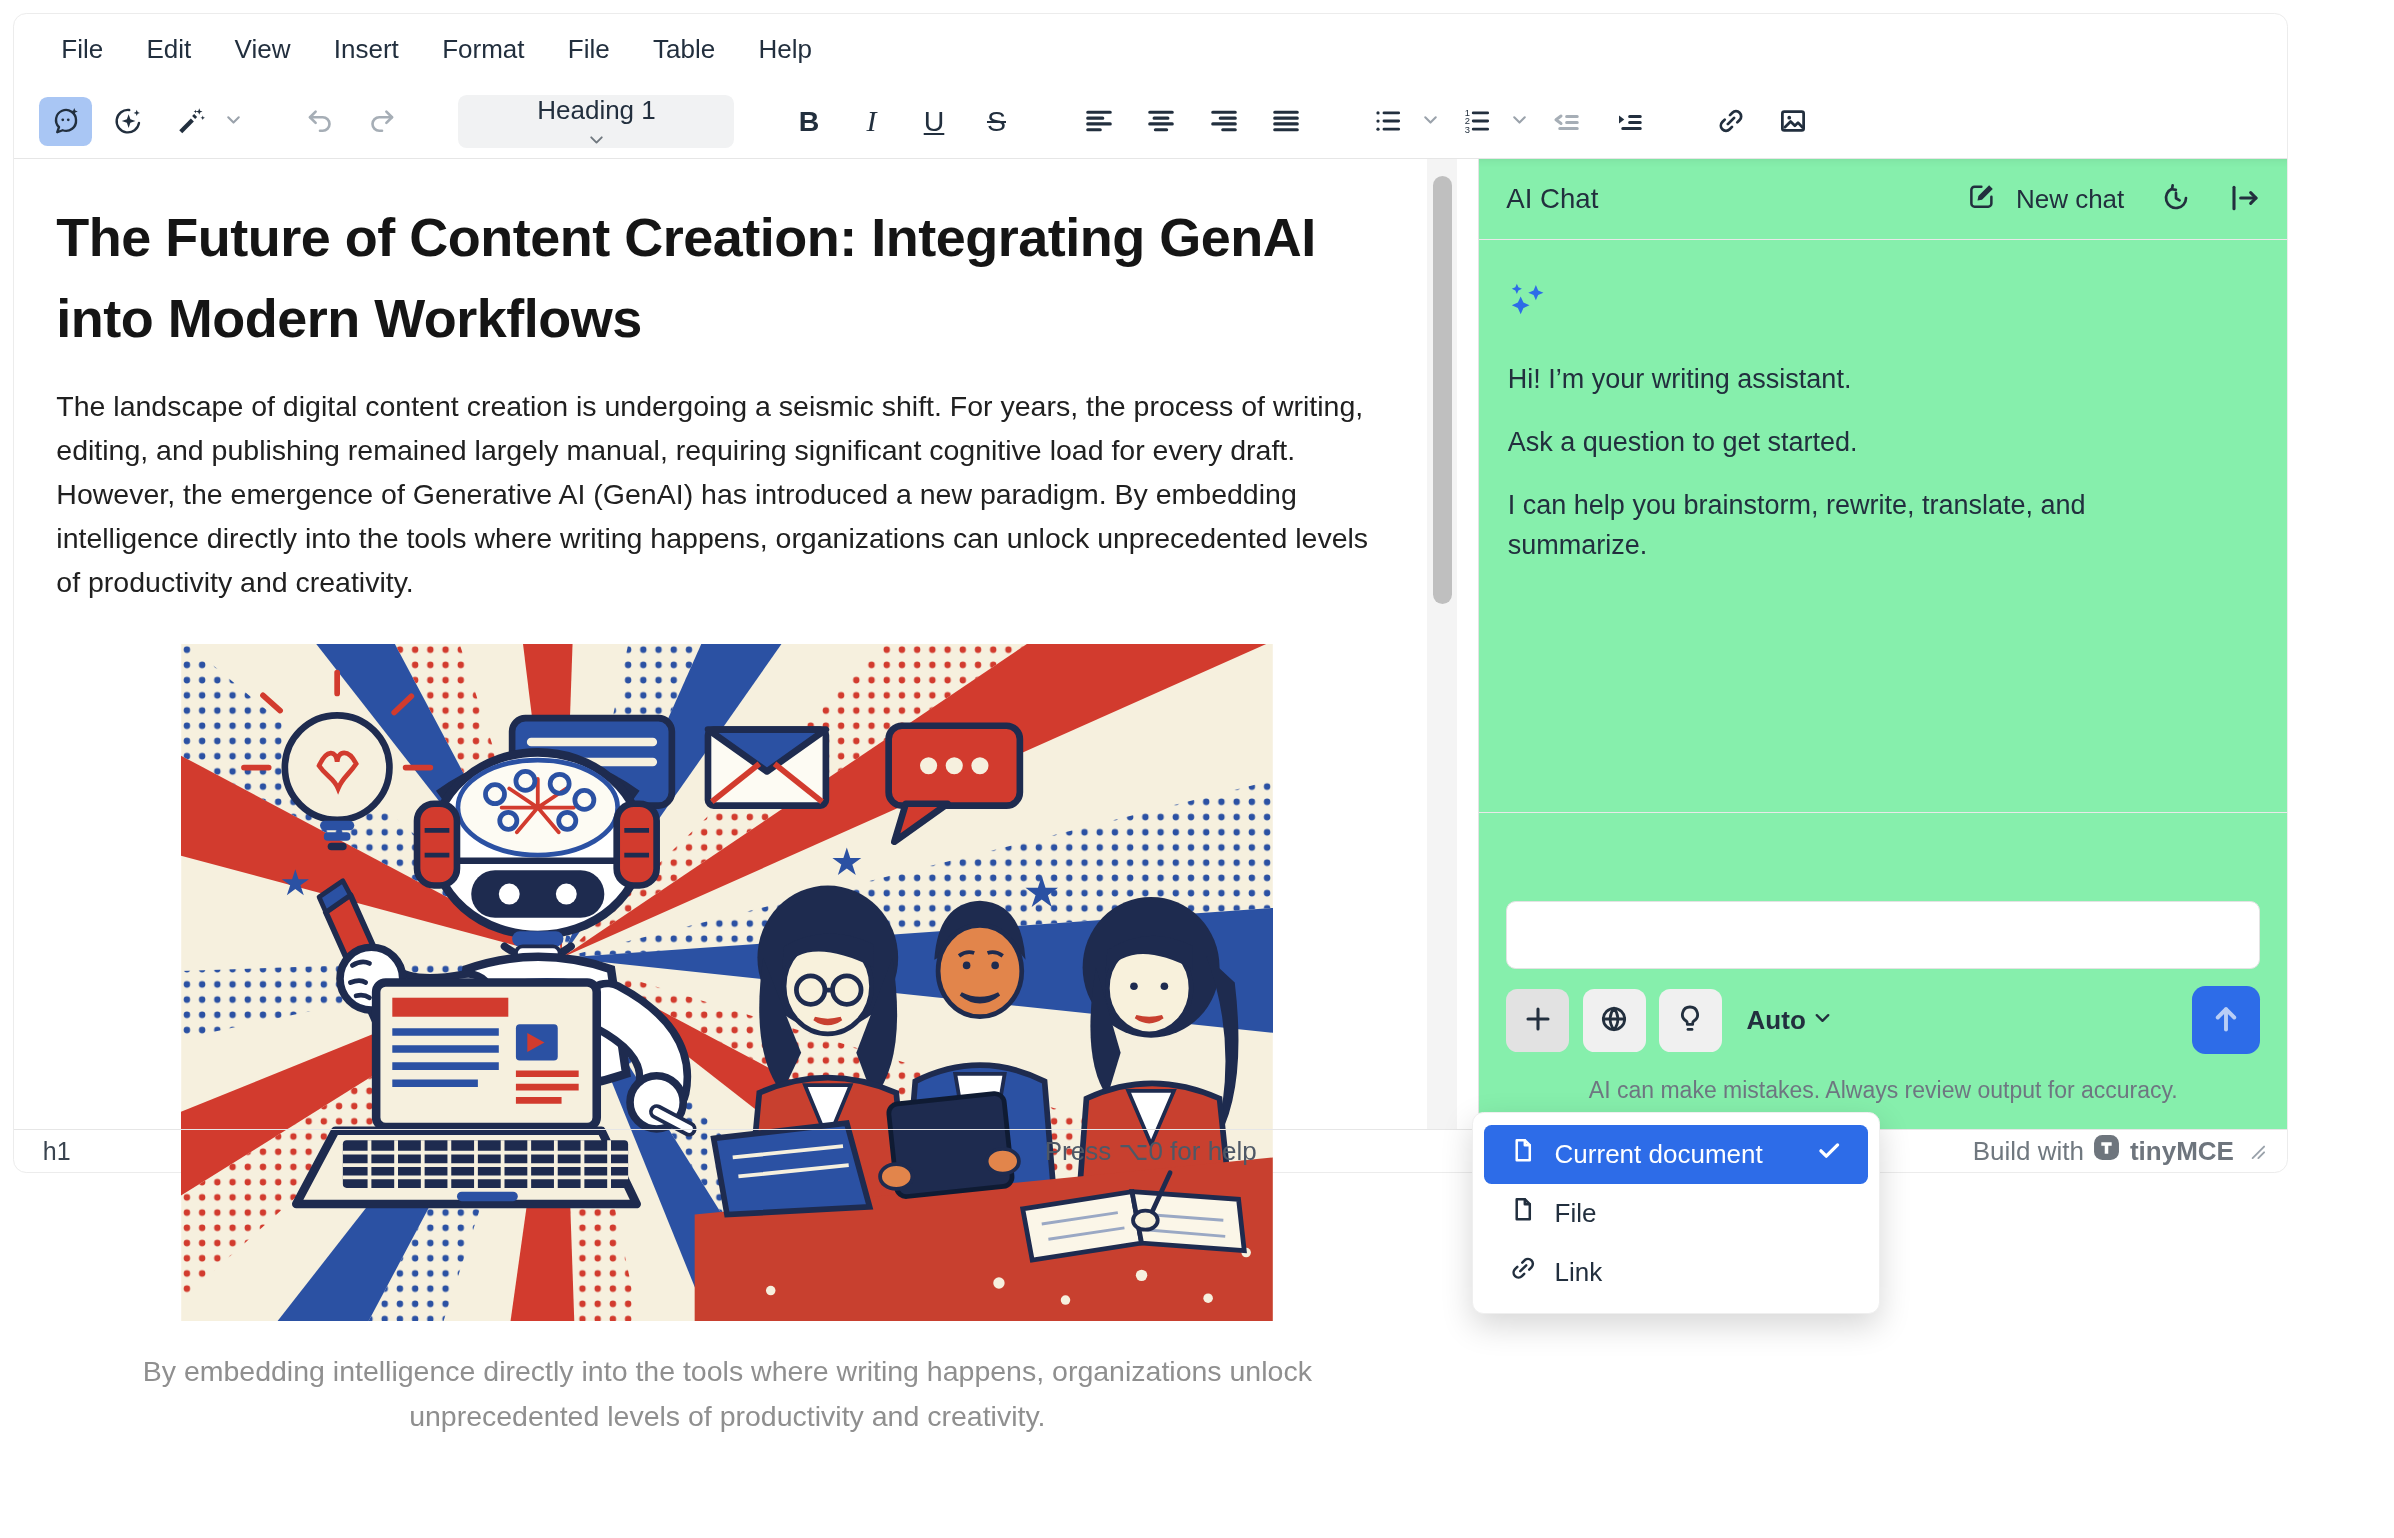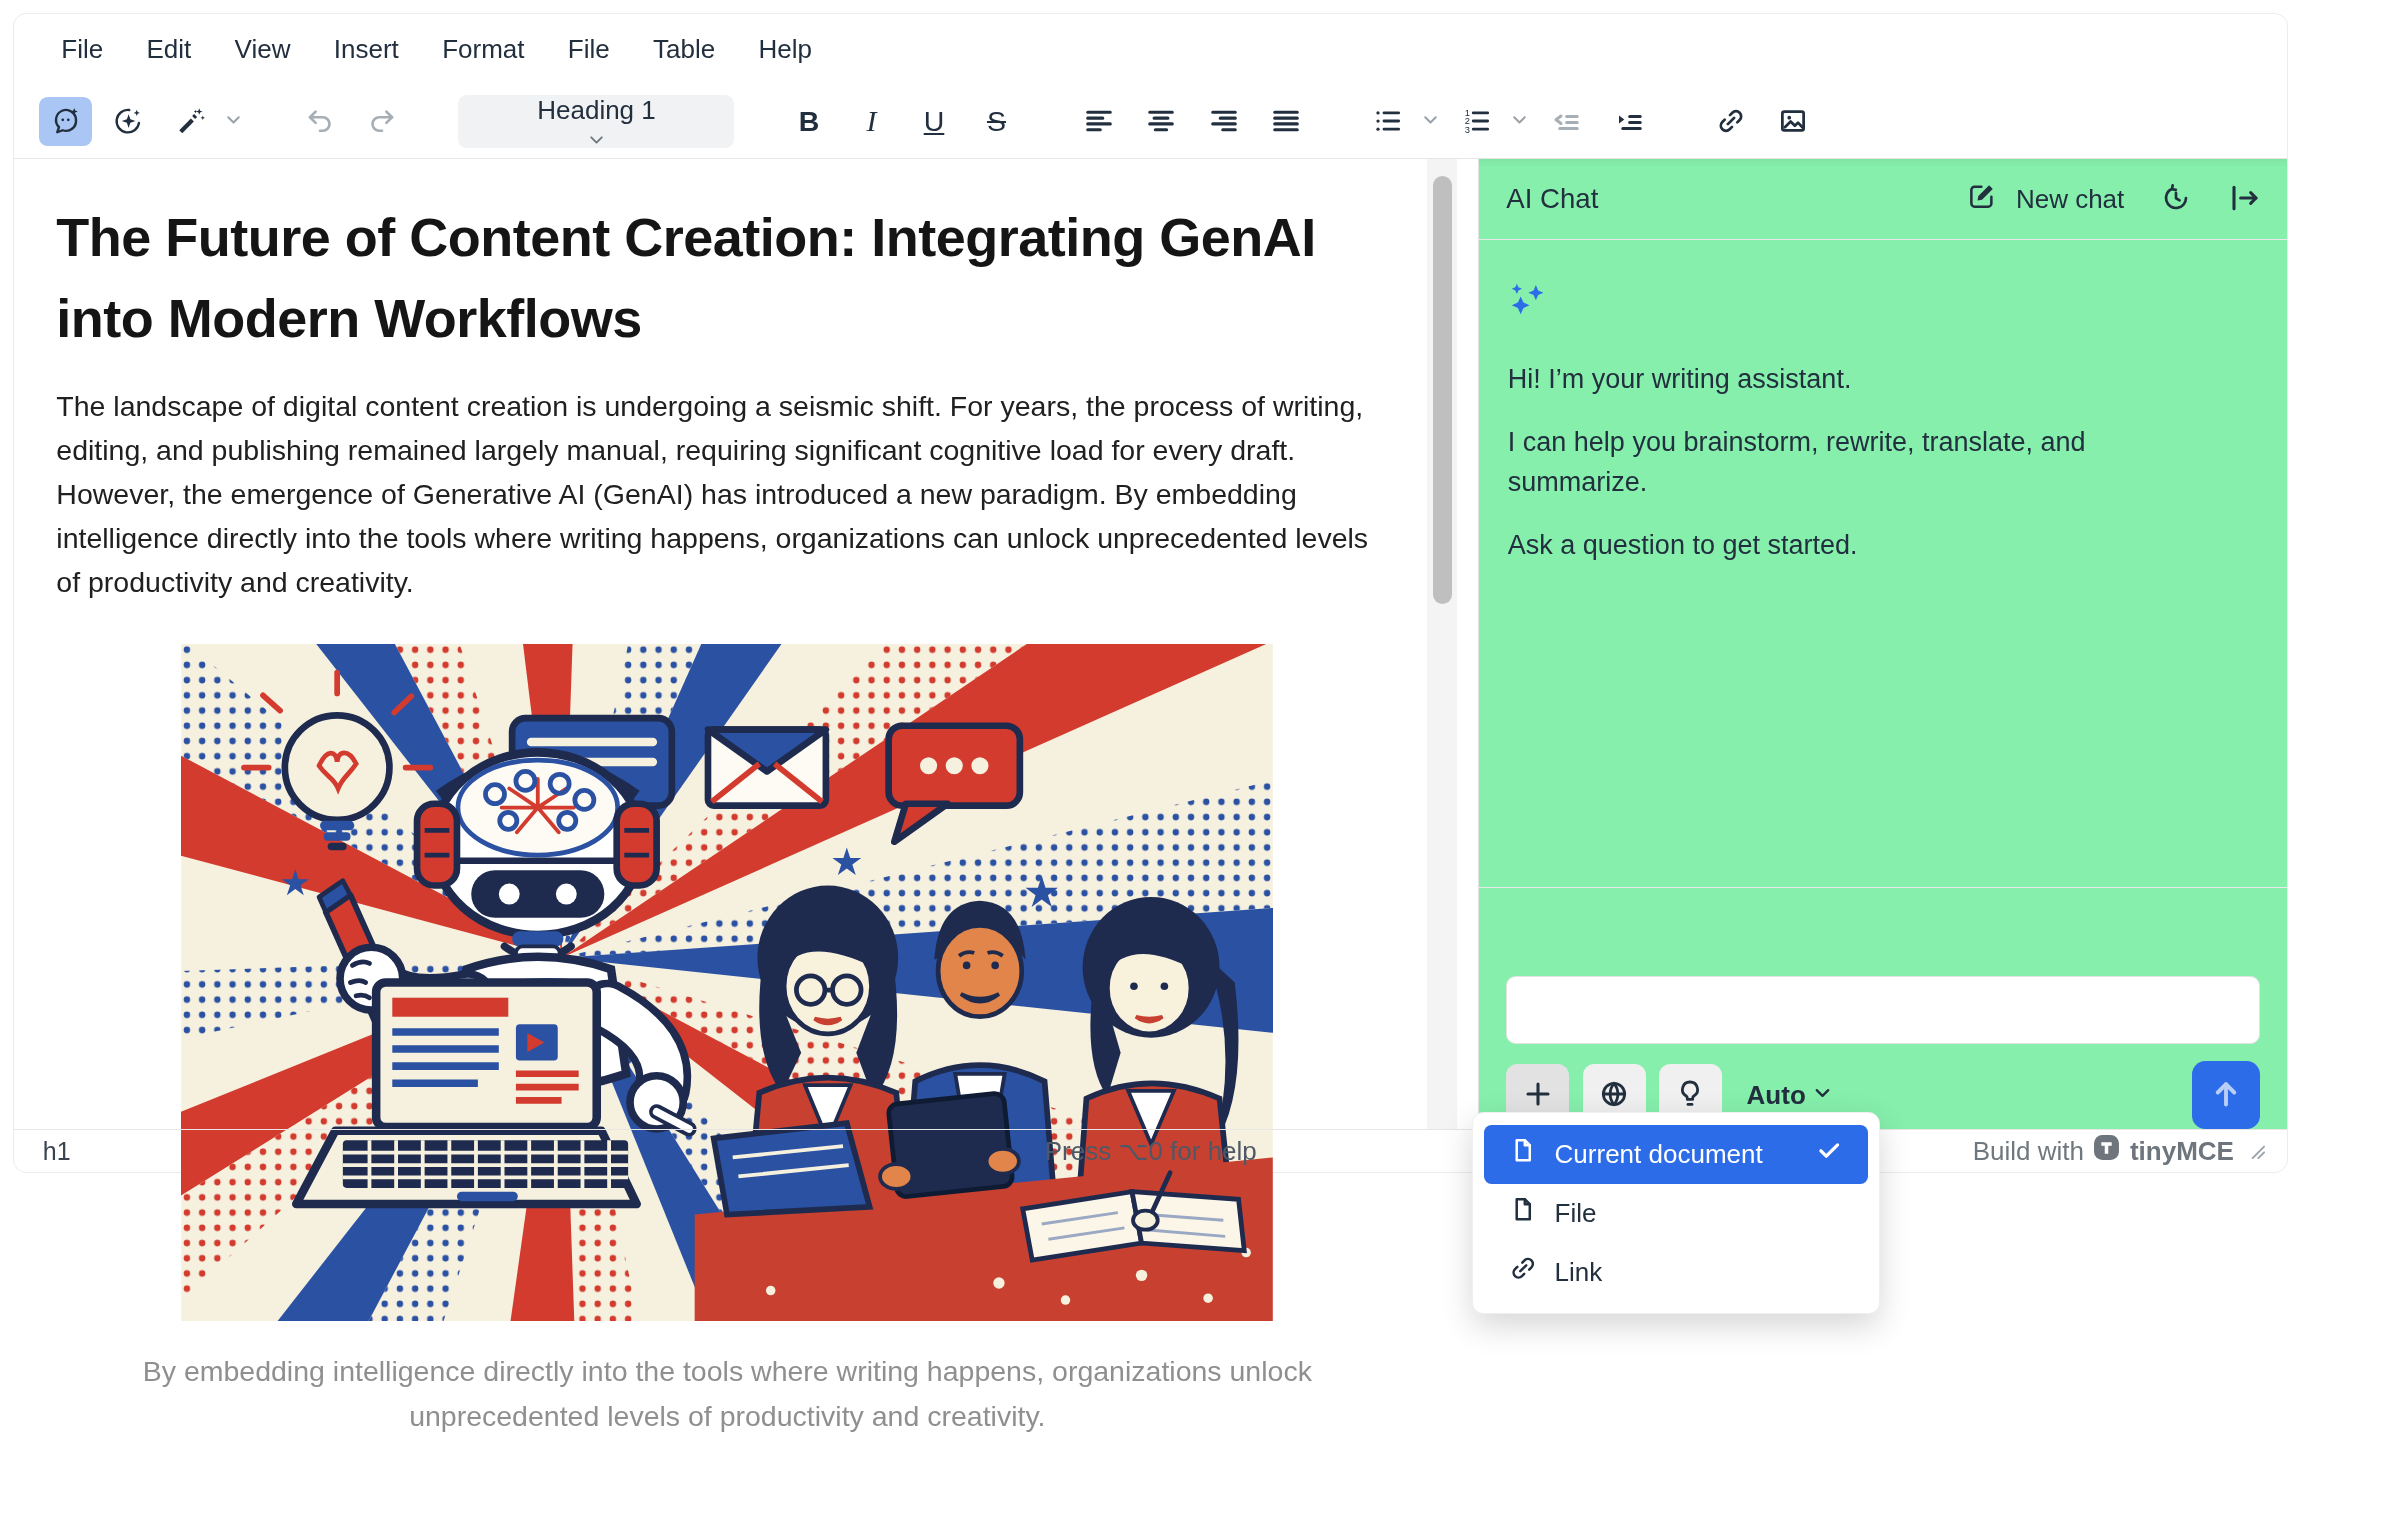--- a/index.html
+++ b/index.html
@@ -526,22 +526,22 @@
 
       <div class="chat-body">
         <span>
           <svg width="38" height="38" viewBox="0 0 30 30">
             <path d="M7 3 L8.2 5.8 L11 7 L8.2 8.2 L7 11 L5.8 8.2 L3 7 L5.8 5.8 Z" fill="#2D6CE8"></path>
             <path d="M22 4 L23.8 8.2 L28 10 L23.8 11.8 L22 16 L20.2 11.8 L16 10 L20.2 8.2 Z" fill="#2D6CE8"></path>
             <path d="M10 13 L12.2 17.8 L17 20 L12.2 22.2 L10 27 L7.8 22.2 L3 20 L7.8 17.8 Z" fill="#2D6CE8"></path>
           </svg>
         </span>
         <p class="chat-msg first">Hi! I’m your writing assistant.</p>
+        <p class="chat-msg">Ask a question to get started.</p>
         <p class="chat-msg">I can help you brainstorm, rewrite, translate, and summarize.</p>
-        <p class="chat-msg">Ask a question to get started.</p>
       </div>
 
       <div class="prompt-zone">
         <textarea class="prompt-input" style=""></textarea>
         <div class="prompt-actions">
           <div class="pbtn pressed">
             <span>
               <svg width="32" height="32" viewBox="0 0 24 24" fill="none" stroke="#222F3E" stroke-width="2.3" stroke-linecap="round">
                   <path d="M12 4.5v15M4.5 12h15"></path>
                 </svg>
@@ -574,20 +574,21 @@
           </div>
           <div class="send">
             <span>
               <svg width="36" height="36" viewBox="0 0 24 24" fill="none" stroke="#B9CEF6" stroke-width="2.6" stroke-linecap="round" stroke-linejoin="round">
                 <path d="M12 19V5.5"></path>
                   <path d="M6.5 11L12 5.5 17.5 11"></path>
               </svg>
             </span>
           </div>
         </div>
+        <div class="disclaimer">AI can make mistakes. Always review output for accuracy.</div>
       </div>
 
       <div class="ctx-menu">
         <div class="ctx-item selected">
           <span>
             <svg width="28.5" height="28.5" viewBox="0 0 24 24" fill="none" stroke="#FFFFFF" stroke-width="2.1" stroke-linecap="round" stroke-linejoin="round">
               <path d="M6.5 3.5h6.8l4.2 4.2v12.8H6.5z"></path>
                 <path d="M13.3 3.5v4.2h4.2"></path>
             </svg>
           </span>

